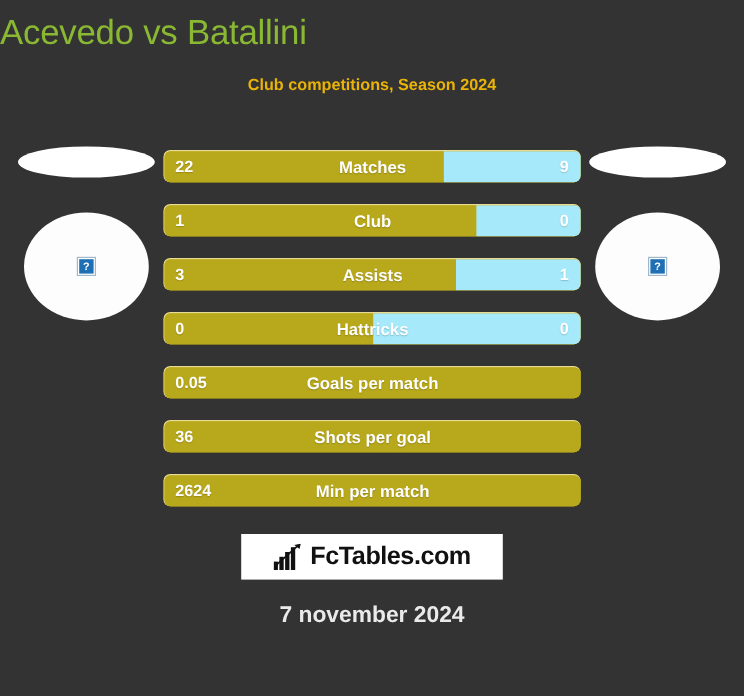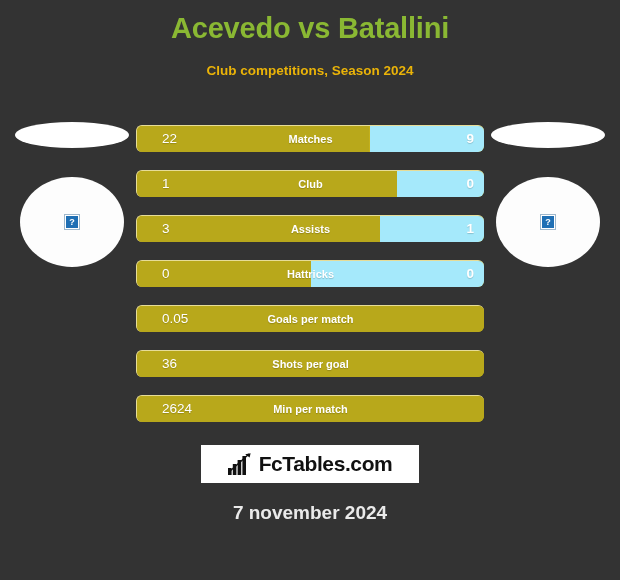--- a/index.html
+++ b/index.html
@@ -19,23 +19,22 @@
     width: 620px;
     height: 580px;
   }
 
   
   .title {
     position: absolute;
     top: 12px;
     left: 0;
     width: 620px;
-    text-align: center;
     font-size: 29px;
-    font-weight: bold;
+    font-weight: normal;
     color: #8ab833;
     letter-spacing: -0.2px;
     font-family: "Liberation Sans", sans-serif;
     white-space: nowrap;
   }
   .subtitle {
     position: absolute;
     top: 63px;
     left: 0;
     width: 620px;
@@ -127,25 +126,25 @@
   .stat-row .fill-away {
     position: absolute;
     top: 0;
     right: 0;
     height: 100%;
     background: #a5e9fb;
   }
   .stat-row .value-home {
     position: absolute;
     top: 0;
-    left: 25px;
+    left: 9px;
     height: 27px;
     line-height: 26px;
     font-size: 13.5px;
-    font-weight: normal;
+    font-weight: bold;
     color: #ffffff;
     z-index: 3;
     text-shadow: 0 1px 1px rgba(0,0,0,0.18);
   }
   .stat-row .value-away {
     position: absolute;
     top: 0;
     right: 10px;
     height: 27px;
     line-height: 26px;
@@ -156,21 +155,21 @@
     text-shadow: 0 1px 1px rgba(0,0,0,0.18);
   }
   .stat-row .stat-label {
     position: absolute;
     top: 0;
     left: 0;
     width: 100%;
     height: 27px;
     line-height: 26px;
     text-align: center;
-    font-size: 11px;
+    font-size: 14px;
     font-weight: bold;
     color: #ffffff;
     z-index: 3;
     text-shadow: 0 1px 1px rgba(0,0,0,0.2);
   }
   .stat-row.no-split .fill-home {
     width: 100%;
   }
 
   

